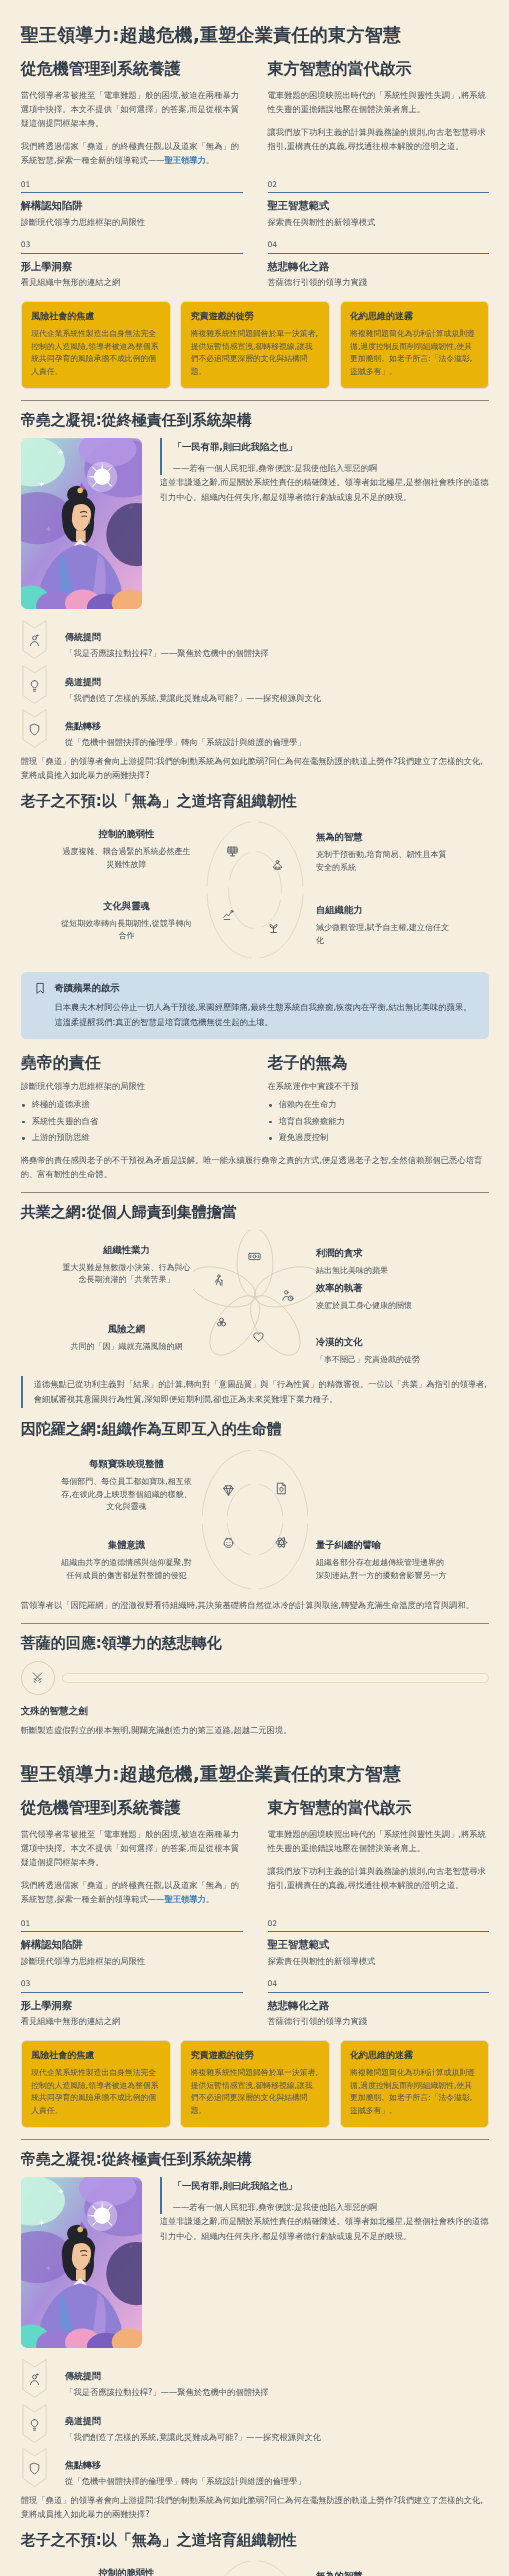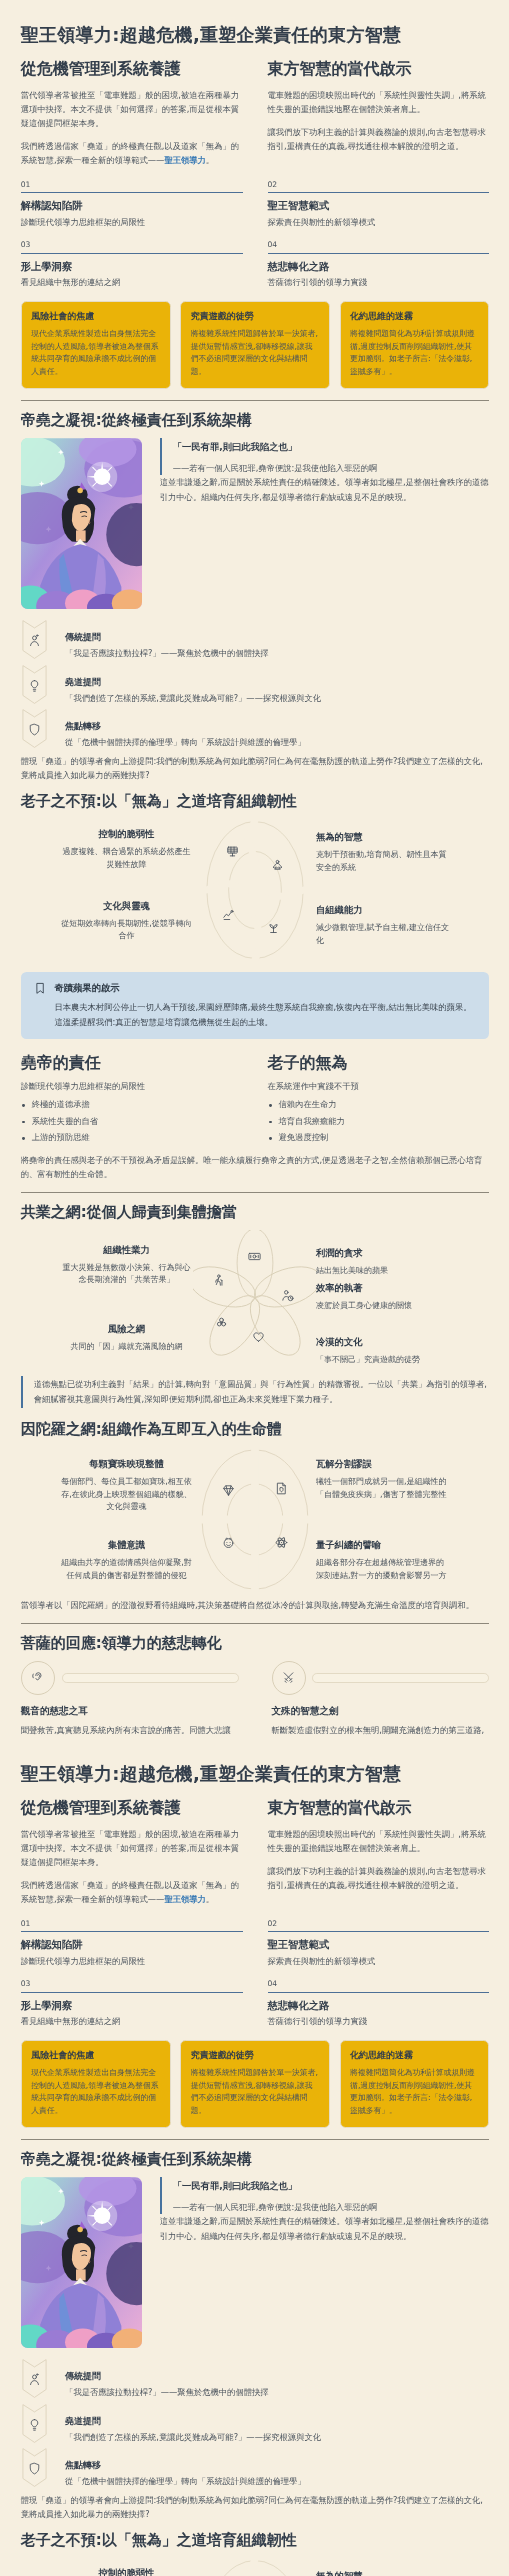--- a/index.html
+++ b/index.html
@@ -466,56 +466,36 @@
             <ellipse cx="12" cy="12" rx="8.5" ry="3.4"></ellipse>
             <ellipse cx="12" cy="12" rx="8.5" ry="3.4" transform="rotate(60 12 12)"></ellipse>
             <ellipse cx="12" cy="12" rx="8.5" ry="3.4" transform="rotate(-60 12 12)"></ellipse>
             <circle class="fl" cx="12" cy="12" r="1"></circle>
           </g>
         </svg>
     <div class="dlabel side-l tl">
       <h4>每顆寶珠映現整體</h4>
       <div>每個部門、每位員工都如寶珠,相互依存,在彼此身上映現整個組織的樣貌、文化與靈魂</div>
     </div>
-    <div class="dlabel side-r tr">
-      <h4>瓦解分割謬誤</h4>
-      <div>犧牲一個部門成就另一個,是組織性的「自體免疫疾病」,傷害了整體完整性</div>
-    </div>
     <div class="dlabel side-l bl">
       <h4>集體意識</h4>
       <div>組織由共享的道德情感與信仰凝聚,對任何成員的傷害都是對整體的侵犯</div>
     </div>
     <div class="dlabel side-r br">
       <h4>量子糾纏的譬喻</h4>
       <div>組織各部分存在超越傳統管理邊界的深刻連結,對一方的擾動會影響另一方</div>
     </div>
   </div>
 
   <p class="body" style="margin-top:5.5px">當領導者以「因陀羅網」的澄澈視野看待組織時,其決策基礎將自然從冰冷的計算與取捨,轉變為充滿生命溫度的培育與調和。</p>
 
   <hr class="divider">
   <h2 class="section">菩薩的回應:領導力的慈悲轉化</h2>
 
   <div class="bodhi">
-    <div class="bodhi-col">
-      <div class="bodhi-head">
-        <div class="bodhi-circle">
-          <svg width="15" height="15" viewBox="0 0 24 24">
-                <g class="ic">
-                  <path d="M9 8.5a4.3 4.3 0 0 1 8.6.3c0 2-1.2 2.9-2.3 4-.9.9-1 2.2-2.6 2.7-1.5.5-2.9-.4-3.2-1.8"></path>
-                  <path d="M11.4 8.7a2.2 2.2 0 0 1 4.2.4c0 1.2-.8 1.7-1.5 2.4"></path>
-                  <path d="M5.2 6.5c-1.1 1.9-1.1 4.1 0 6"></path>
-                </g>
-              </svg>
-        </div>
-        <div class="bodhi-track"></div>
-      </div>
-      <h4>觀音的慈悲之耳</h4>
-      <p>聞聲救苦,真實聽見系統內所有未言說的痛苦。同體大悲讓任何犧牲一方的暴力選項都變得不可能。</p>
-    </div>
     <div class="bodhi-col">
       <div class="bodhi-head">
         <div class="bodhi-circle">
           <svg width="15" height="15" viewBox="0 0 24 24">
                 <g class="ic">
                   <path d="M5 4.5l11.5 11.5M19 4.5L7.5 16"></path>
                   <path d="M13.5 17.5l4-4M6.5 13.5l4 4M15.8 19.8l1.8-1.8M6.4 18l1.8 1.8"></path>
                 </g>
               </svg>
         </div>

